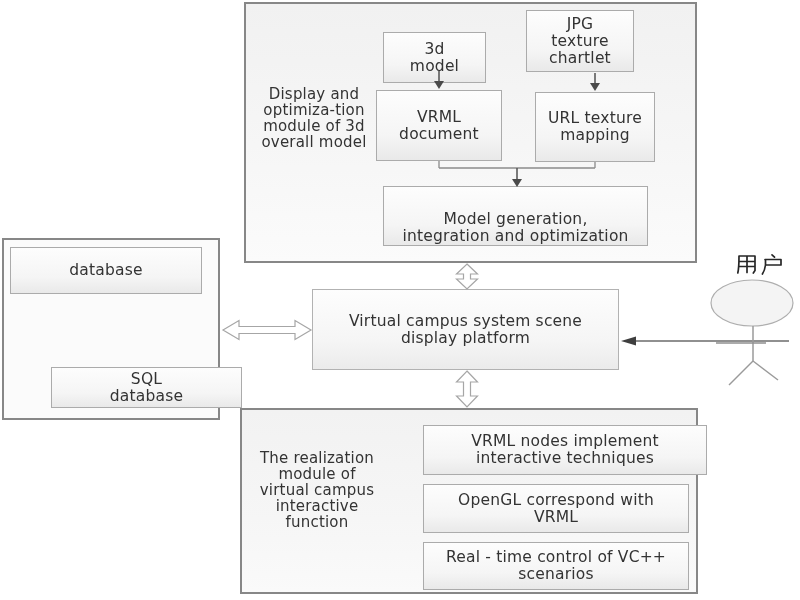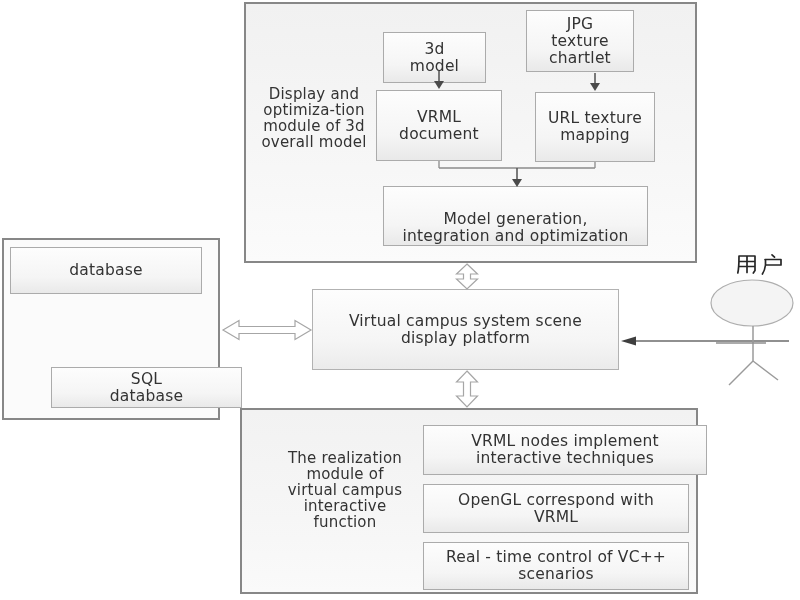--- a/index.html
+++ b/index.html
@@ -68,21 +68,21 @@
 database</span>
     </div>
   </div>
 
   <div id="platform-box">
     <span class="box-text">Virtual campus system scene
 display platform</span>
   </div>
 
   <div id="bottom-module" class="module">
-    <div class="module-label" style="left:38px;top:40px;width:130px;">The realization
+    <div class="module-label" style="left:10px;top:40px;width:130px;">The realization
 module of
 virtual campus
 interactive
 function</div>
     <div class="inner-box" style="left:181px;top:15px;width:284px;height:50px;">
       <span class="box-text">VRML nodes implement
 interactive techniques</span>
     </div>
     <div class="inner-box" style="left:181px;top:74px;width:266px;height:49px;">
       <span class="box-text">OpenGL correspond with

